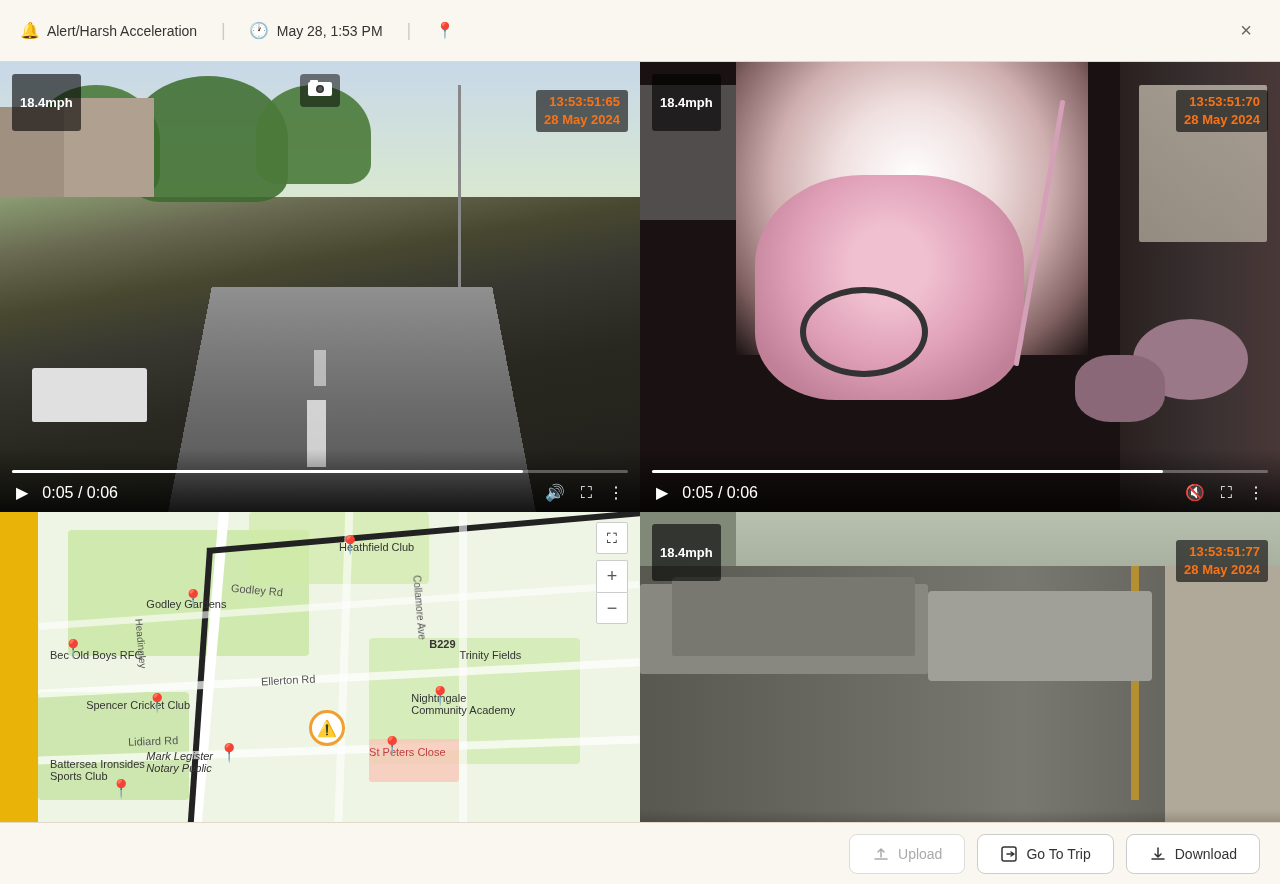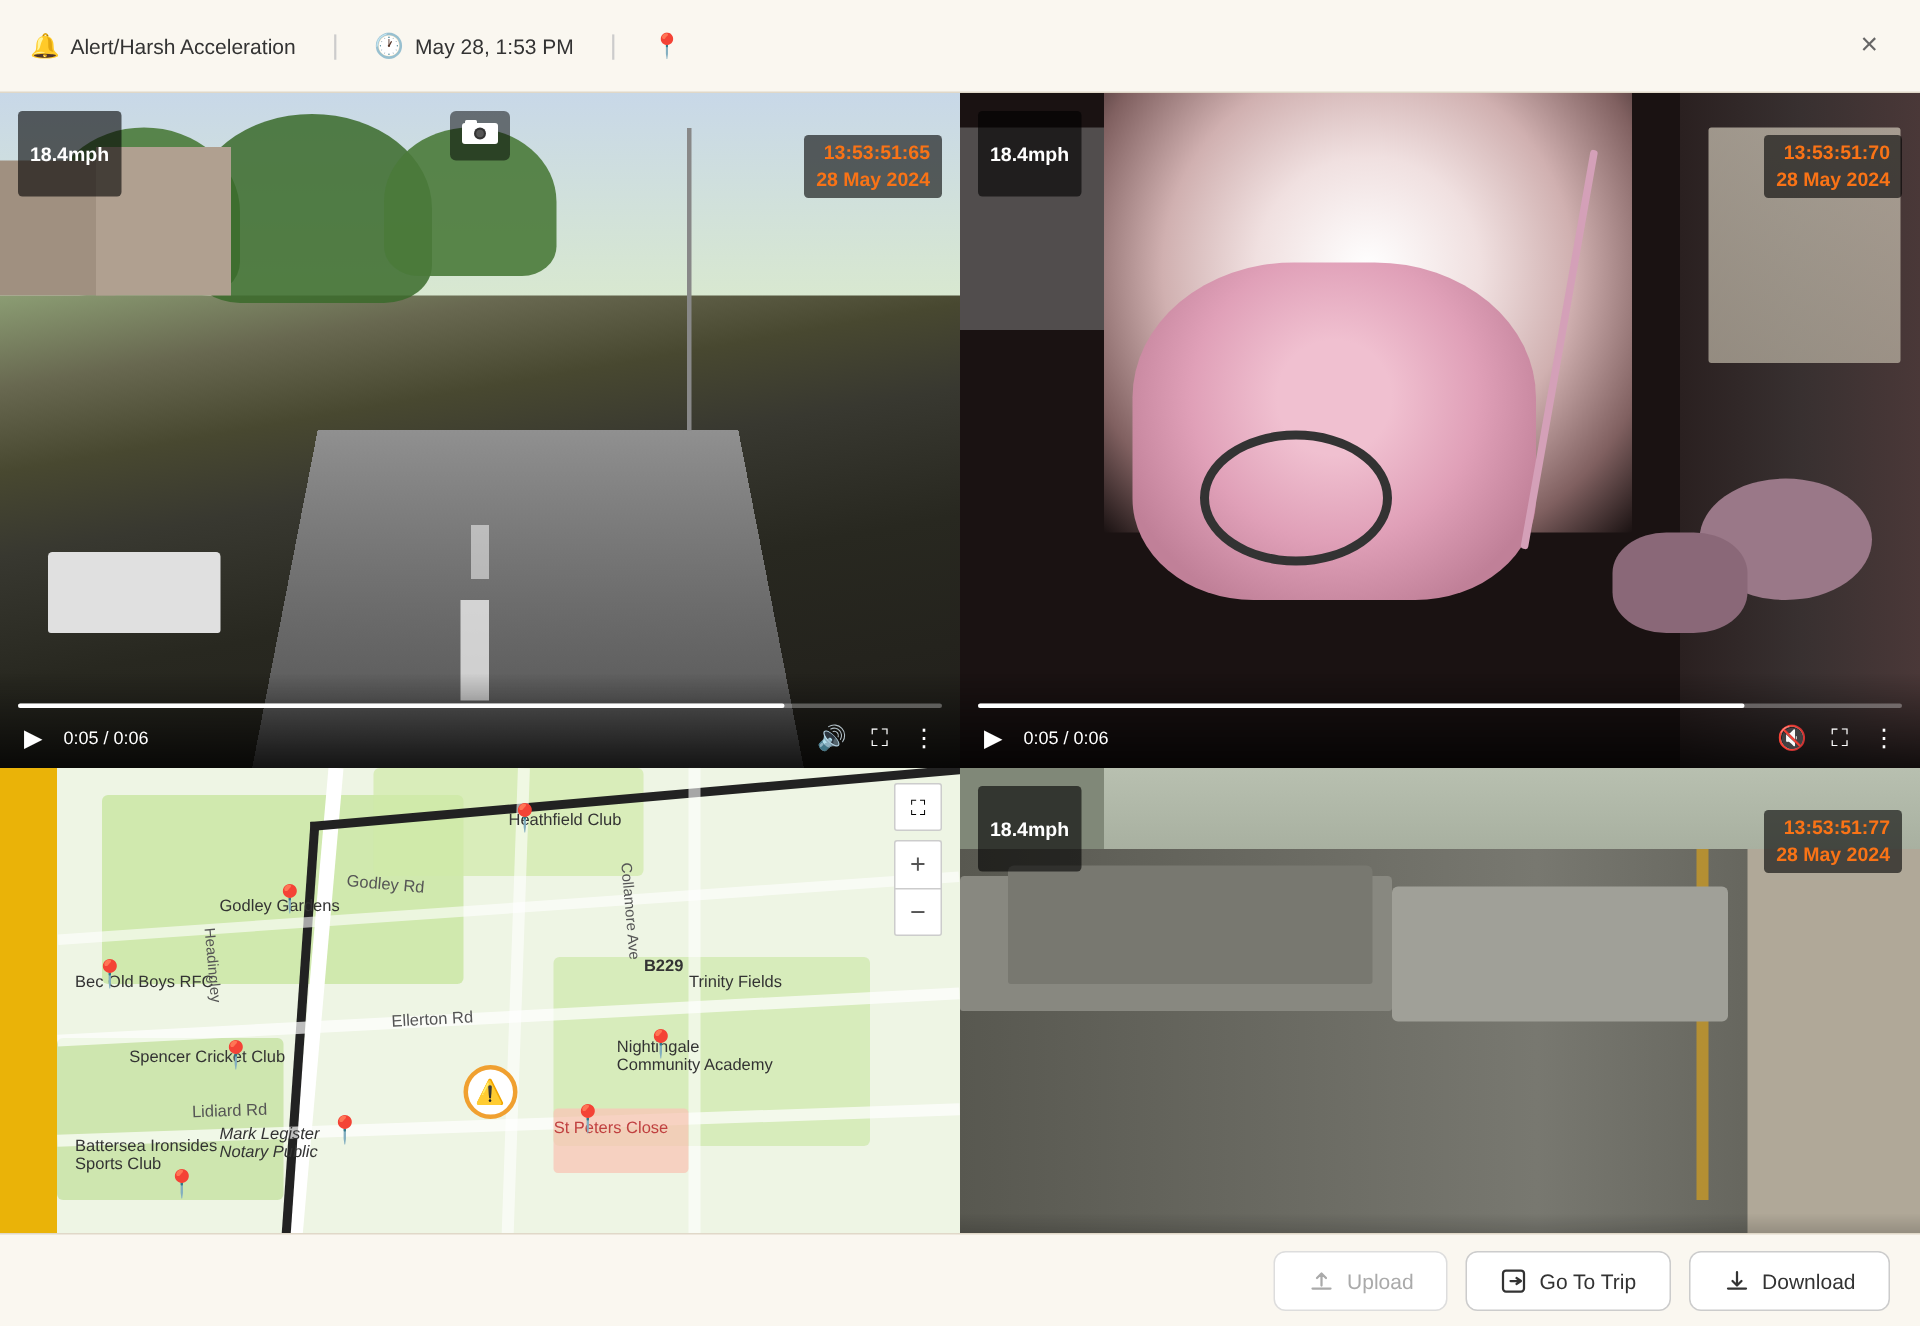--- a/index.html
+++ b/index.html
@@ -156,21 +156,21 @@
       color: #fff;
       font-size: 16px;
       cursor: pointer;
       padding: 2px 4px;
       display: flex;
       align-items: center;
     }
 
     .time-display {
       color: #fff;
-      font-size: 12px;
+      font-size: 16px;
       font-weight: 500;
     }
 
     .ctrl-spacer { flex: 1; }
 
     .ctrl-right {
       display: flex;
       align-items: center;
       gap: 8px;
     }

